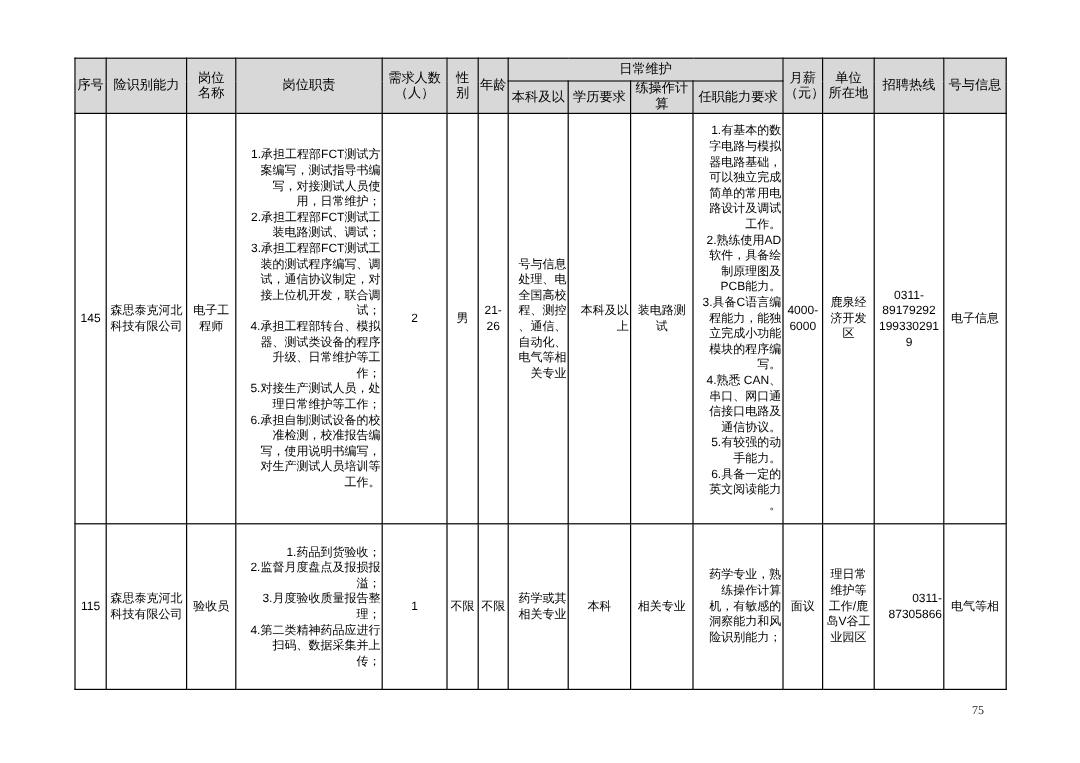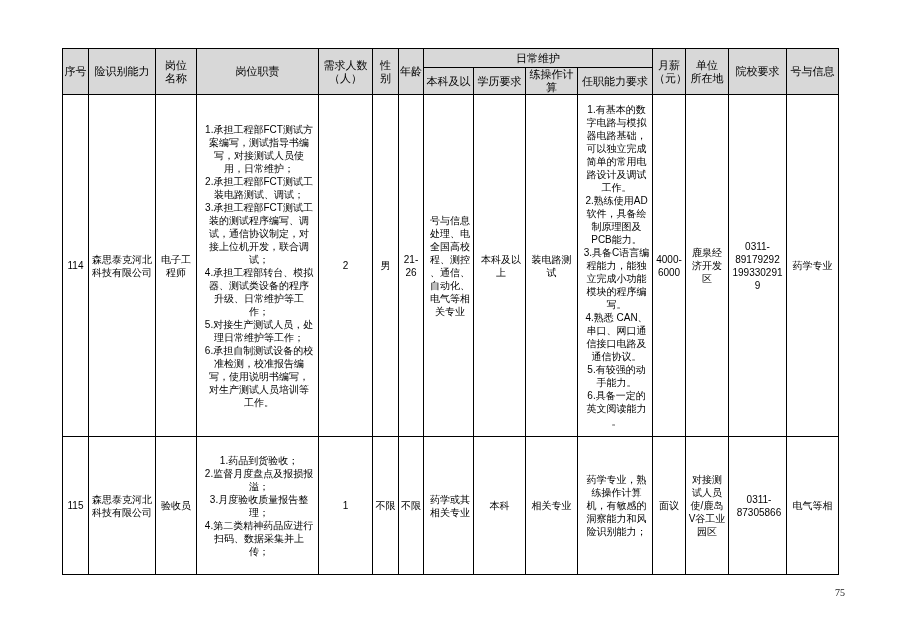--- a/index.html
+++ b/index.html
@@ -26,31 +26,31 @@
     line-height:13px;
     padding:0 1px;
   }
   .recruit td{
     font-size:10px;
     line-height:13px;
     padding:1px 2px;
     background:#ffffff;
   }
   .recruit td.al{
-    text-align:center;
+    text-align:right;
     padding-left:4px;
     padding-right:1px;
   }
   .recruit td.bw{overflow-wrap:anywhere;}
   tr.h1{height:19px;}
   tr.h2{height:26px;}
   tr.r114{height:342px;}
   tr.r115{height:138px;}
   .page-number{
-    position:absolute;left:835px;top:587px;
+    position:absolute;left:810px;top:587px;
     font-size:10px;color:#222;
     font-family:"Liberation Serif","DejaVu Serif",serif;
   }
 </style>
 </head>
 <body>
 
 <table class="recruit">
   <colgroup>
     <col style="width:26px">
@@ -79,32 +79,32 @@
     <th rowspan="2">需求人数
 （人）</th>
     <th rowspan="2">性
 别</th>
     <th rowspan="2">年龄</th>
     <th colspan="4">日常维护</th>
     <th rowspan="2">月薪
 （元）</th>
     <th rowspan="2">单位
 所在地</th>
-    <th rowspan="2">院校要求</th>
+    <th rowspan="2">招聘热线</th>
     <th rowspan="2">号与信息</th>
   </tr>
   <tr class="h2">
     <th>本科及以</th>
     <th>学历要求</th>
     <th>练操作计算</th>
     <th>任职能力要求</th>
   </tr>
 
   <tr class="r114">
-    <td>114</td>
+    <td>145</td>
     <td>森思泰克河北科技有限公司</td>
     <td>电子工
 程师</td>
     <td class="al">1.承担工程部FCT测试方
 案编写，测试指导书编
 写，对接测试人员使
 用，日常维护；
 2.承担工程部FCT测试工
 装电路测试、调试；
 3.承担工程部FCT测试工
@@ -162,21 +162,21 @@
 6.具备一定的
 英文阅读能力
 。</td>
     <td class="bw">4000-
 6000</td>
     <td>鹿泉经济开发区</td>
     <td class="bw">0311-
 89179292
 199330291
 9</td>
-    <td>药学专业</td>
+    <td>电子信息</td>
   </tr>
 
   <tr class="r115">
     <td>115</td>
     <td>森思泰克河北科技有限公司</td>
     <td>验收员</td>
     <td class="al">1.药品到货验收；
 2.监督月度盘点及报损报
 溢；
 3.月度验收质量报告整
@@ -190,21 +190,21 @@
     <td class="al">药学或其
 相关专业</td>
     <td>本科</td>
     <td>相关专业</td>
     <td class="al">药学专业，熟
 练操作计算
 机，有敏感的
 洞察能力和风
 险识别能力；</td>
     <td>面议</td>
-    <td>对接测试人员使/鹿岛V谷工业园区</td>
+    <td>理日常维护等工作/鹿岛V谷工业园区</td>
     <td class="al bw">0311-
 87305866</td>
     <td>电气等相</td>
   </tr>
 </tbody>
   </table>
 
 <div class="page-number">75</div>
 
 </body></html>

